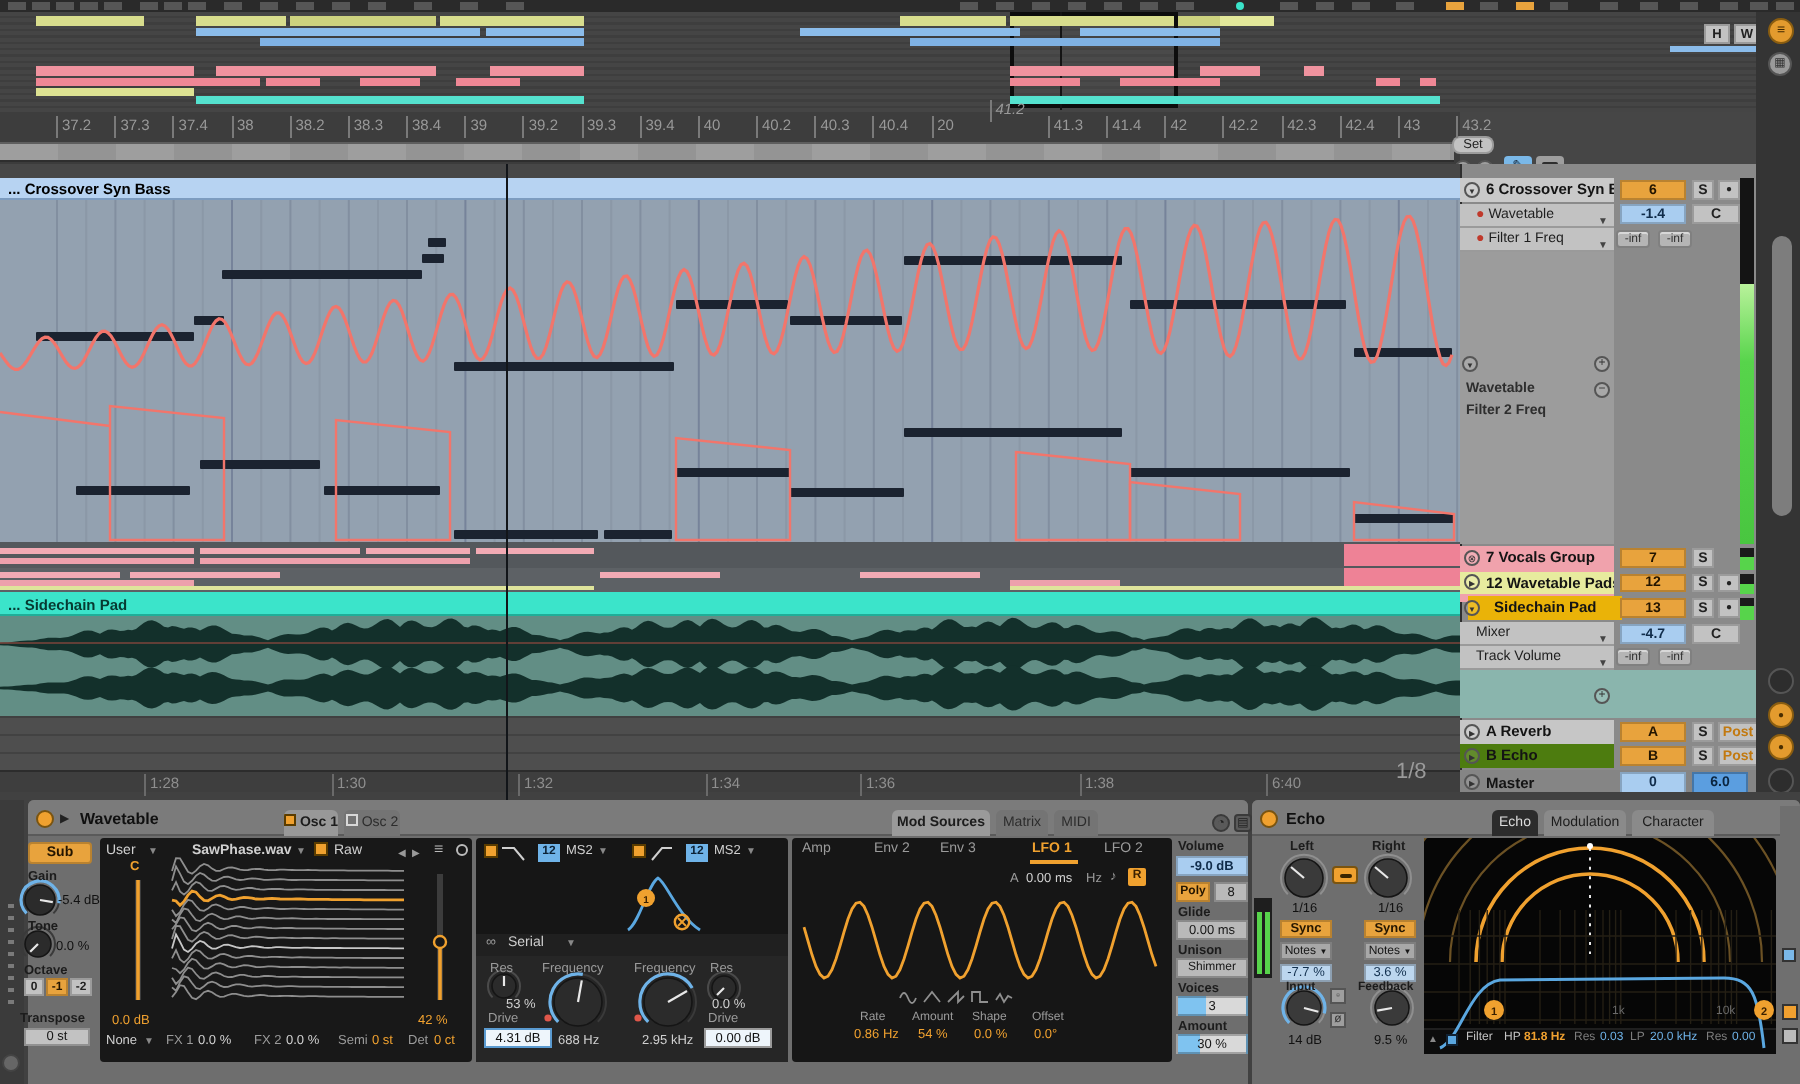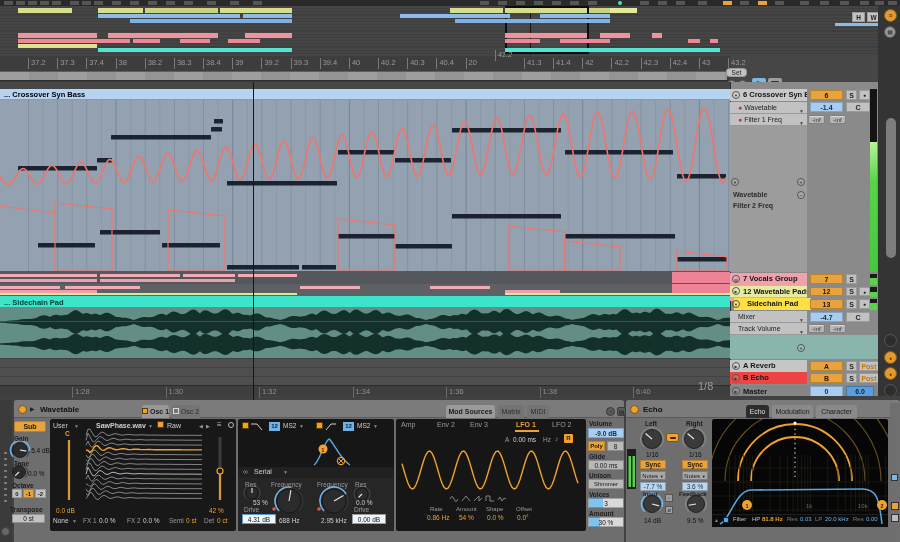--- a/index.html
+++ b/index.html
@@ -186,21 +186,21 @@
   <div class="a gbox" style="left:846px;top:274px;width:11px;height:10px;line-height:9px">S</div>
   <div class="a" style="left:870px;top:274px;width:7px;height:11px;background:linear-gradient(#1a1a1a 40%,#57d44b 40%)"></div>
 
   <div class="a hdr" style="left:730px;top:286px;width:77px;height:11px;background:#e7eb9e;line-height:11px;padding-left:13px"><span>12 Wavetable Pads</span></div>
   <div class="a ci" style="left:732px;top:287px;width:8px;height:8px;font-size:4px;line-height:8px">▶</div>
   <div class="a obox" style="left:810px;top:287px;width:33px;height:9px;line-height:8px">12</div>
   <div class="a gbox" style="left:846px;top:287px;width:11px;height:9px;line-height:8px">S</div>
   <div class="a gbox" style="left:859px;top:287px;width:11px;height:9px;line-height:8px;font-size:5px">●</div>
   <div class="a" style="left:870px;top:287px;width:7px;height:10px;background:linear-gradient(#1a1a1a 50%,#57d44b 50%)"></div>
 
-  <div class="a hdr" style="left:734px;top:298px;width:77px;height:12px;background:#fde047;line-height:12px;padding-left:13px"><span>Sidechain Pad</span></div>
+  <div class="a hdr" style="left:734px;top:298px;width:77px;height:12px;background:#eab308;line-height:12px;padding-left:13px"><span>Sidechain Pad</span></div>
   <div class="a ci" style="left:732px;top:300px;width:8px;height:8px;font-size:4px;line-height:8px">▼</div>
   <div class="a obox" style="left:810px;top:299px;width:33px;height:10px;line-height:9px">13</div>
   <div class="a gbox" style="left:846px;top:299px;width:11px;height:10px;line-height:9px">S</div>
   <div class="a gbox" style="left:859px;top:299px;width:11px;height:10px;line-height:9px;font-size:5px">●</div>
   <div class="a" style="left:870px;top:299px;width:7px;height:11px;background:linear-gradient(#1a1a1a 35%,#57d44b 35%)"></div>
 
   <div class="a chooser" style="left:730px;top:311px;width:77px;height:12px;line-height:12px"><span>Mixer</span><span class="dd">▼</span></div>
   <div class="a chooser" style="left:730px;top:323px;width:77px;height:12px;line-height:12px"><span>Track Volume</span><span class="dd">▼</span></div>
   <div class="a bluev" style="left:810px;top:312px;width:33px;height:10px;line-height:9px">-4.7</div>
   <div class="a gbox" style="left:846px;top:312px;width:24px;height:10px;line-height:9px">C</div>
@@ -209,21 +209,21 @@
   <div class="a" style="left:730px;top:335px;width:148px;height:24px;background:#8ab5ad"></div>
   <div class="a ci" style="left:797px;top:344px;width:8px;height:8px;font-size:6px;line-height:7px">+</div>
 
   <div class="a hdr" style="left:730px;top:360px;width:77px;height:12px;background:#c6c6c6;line-height:12px;padding-left:13px"><span>A Reverb</span></div>
   <div class="a ci" style="left:732px;top:362px;width:8px;height:8px;font-size:4px;line-height:8px">▶</div>
   <div class="a obox" style="left:810px;top:361px;width:33px;height:10px;line-height:9px">A</div>
   <div class="a gbox" style="left:846px;top:361px;width:11px;height:10px;line-height:9px">S</div>
   <div class="a gbox" style="left:859px;top:361px;width:20px;height:10px;line-height:9px;color:#c2790f">Post</div>
   <div class="a" style="left:881px;top:361px;width:5px;height:10px;background:linear-gradient(#1a1a1a 55%,#57d44b 55%)"></div>
 
-  <div class="a hdr" style="left:730px;top:372px;width:77px;height:12px;background:#ef4444;line-height:12px;padding-left:13px"><span>B Echo</span></div>
+  <div class="a hdr" style="left:730px;top:372px;width:77px;height:12px;background:#4d7c0f;line-height:12px;padding-left:13px"><span>B Echo</span></div>
   <div class="a ci" style="left:732px;top:374px;width:8px;height:8px;font-size:4px;line-height:8px">▶</div>
   <div class="a obox" style="left:810px;top:373px;width:33px;height:10px;line-height:9px">B</div>
   <div class="a gbox" style="left:846px;top:373px;width:11px;height:10px;line-height:9px">S</div>
   <div class="a gbox" style="left:859px;top:373px;width:20px;height:10px;line-height:9px;color:#c2790f">Post</div>
   <div class="a" style="left:881px;top:373px;width:5px;height:10px;background:linear-gradient(#1a1a1a 55%,#57d44b 55%)"></div>
 
   <div class="a hdr" style="left:730px;top:385px;width:148px;height:13px;background:#858585;line-height:13px;padding-left:13px"><span>Master</span></div>
   <div class="a ci" style="left:732px;top:387px;width:8px;height:8px;font-size:4px;line-height:8px">▶</div>
   <div class="a bluev" style="left:810px;top:386px;width:33px;height:11px;line-height:10px">0</div>
   <div class="a" style="left:846px;top:386px;width:28px;height:11px;line-height:10px;background:#5b9ee0;color:#0a2540;font-size:7px;font-weight:bold;text-align:center;border:1px solid #00000040">6.0</div>
@@ -630,21 +630,21 @@
     <div class="a tick" style="left: 582.2px; top: 58px;">42</div>
     <div class="a tick" style="left: 611.4px; top: 58px;">42.2</div>
     <div class="a tick" style="left: 640.6px; top: 58px;">42.3</div>
     <div class="a tick" style="left: 669.7px; top: 58px;">42.4</div>
     <div class="a tick" style="left: 698.9px; top: 58px;">43</div>
     <div class="a tick" style="left: 728.1px; top: 58px;">43.2</div>
     <div class="a tlab" style="left: 72px; top: 387px;">1:28</div>
     <div class="a tlab" style="left: 165.5px; top: 387px;">1:30</div>
     <div class="a tlab" style="left: 259px; top: 387px;">1:32</div>
     <div class="a tlab" style="left: 352.5px; top: 387px;">1:34</div>
-    <div class="a tlab" style="left: 446px; top: 387px;">1:36</div>
+    <div class="a tlab" style="left: 430px; top: 387px;">1:36</div>
     <div class="a tlab" style="left: 539.5px; top: 387px;">1:38</div>
     <div class="a tlab" style="left: 633px; top: 387px;">6:40</div>
     <div class="a" style="left: 0px; top: 274px; width: 97px; height: 3px; background: rgb(242, 170, 180);"></div>
     <div class="a" style="left: 100px; top: 274px; width: 80px; height: 3px; background: rgb(242, 170, 180);"></div>
     <div class="a" style="left: 183px; top: 274px; width: 52px; height: 3px; background: rgb(242, 170, 180);"></div>
     <div class="a" style="left: 238px; top: 274px; width: 59px; height: 3px; background: rgb(242, 170, 180);"></div>
     <div class="a" style="left: 0px; top: 279px; width: 97px; height: 3px; background: rgb(237, 160, 172);"></div>
     <div class="a" style="left: 100px; top: 279px; width: 135px; height: 3px; background: rgb(237, 160, 172);"></div>
     <div class="a" style="left: 672px; top: 272px; width: 58px; height: 11px; background: rgb(238, 130, 150);"></div>
     <div class="a" style="left: 0px; top: 286px; width: 60px; height: 3px; background: rgb(242, 170, 180);"></div>

